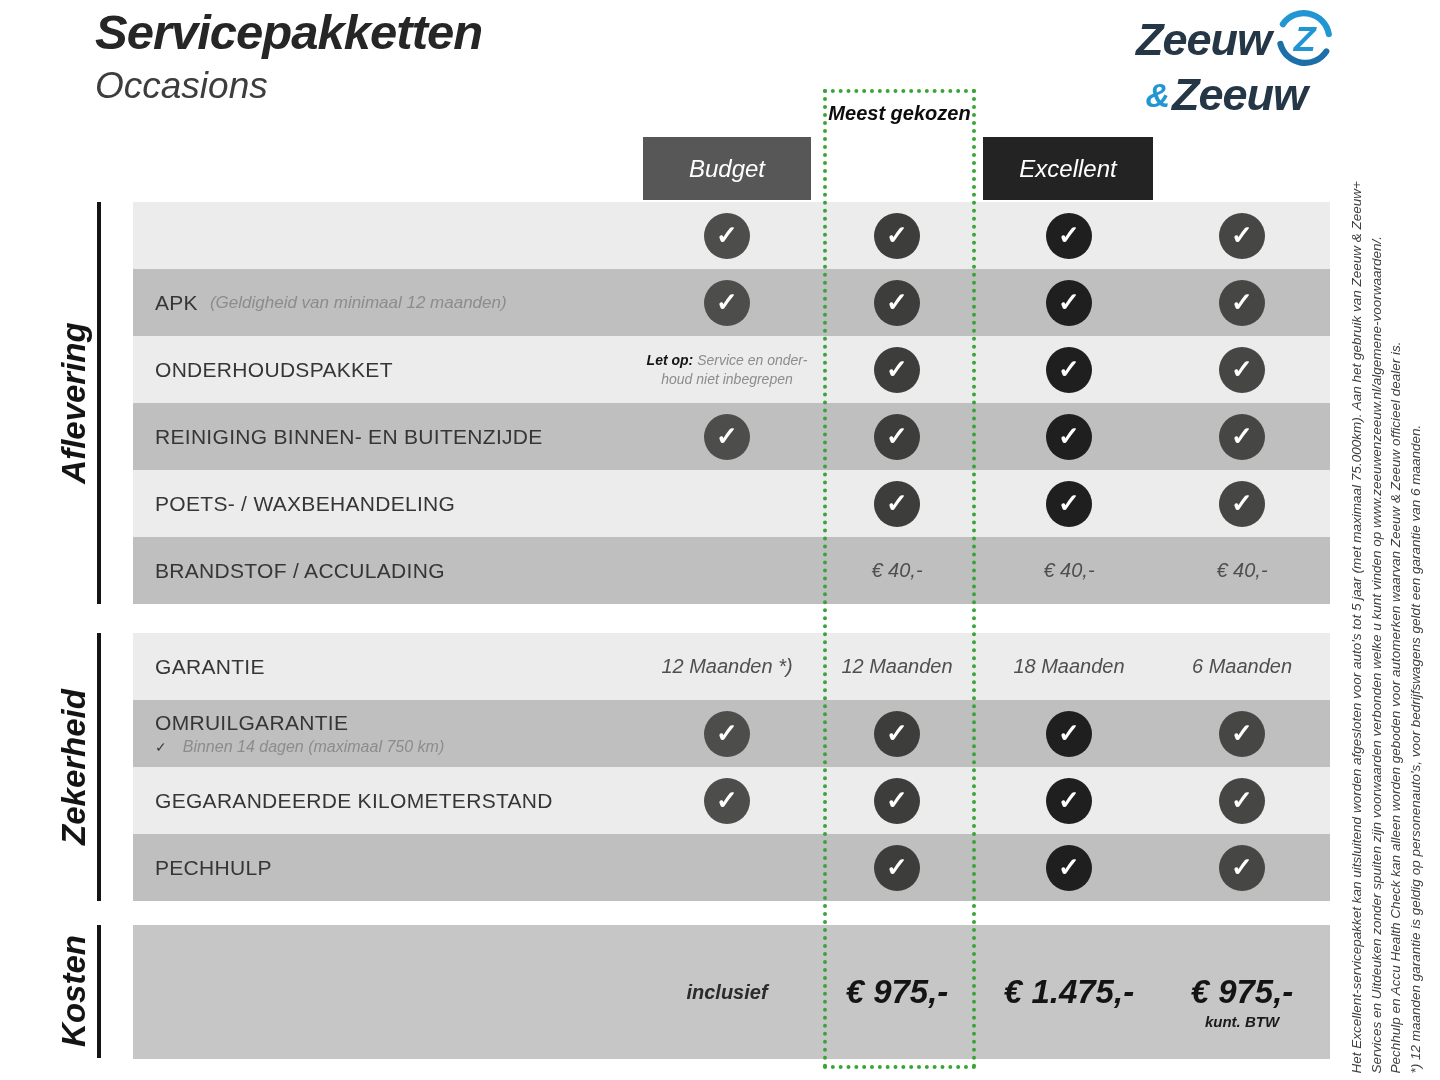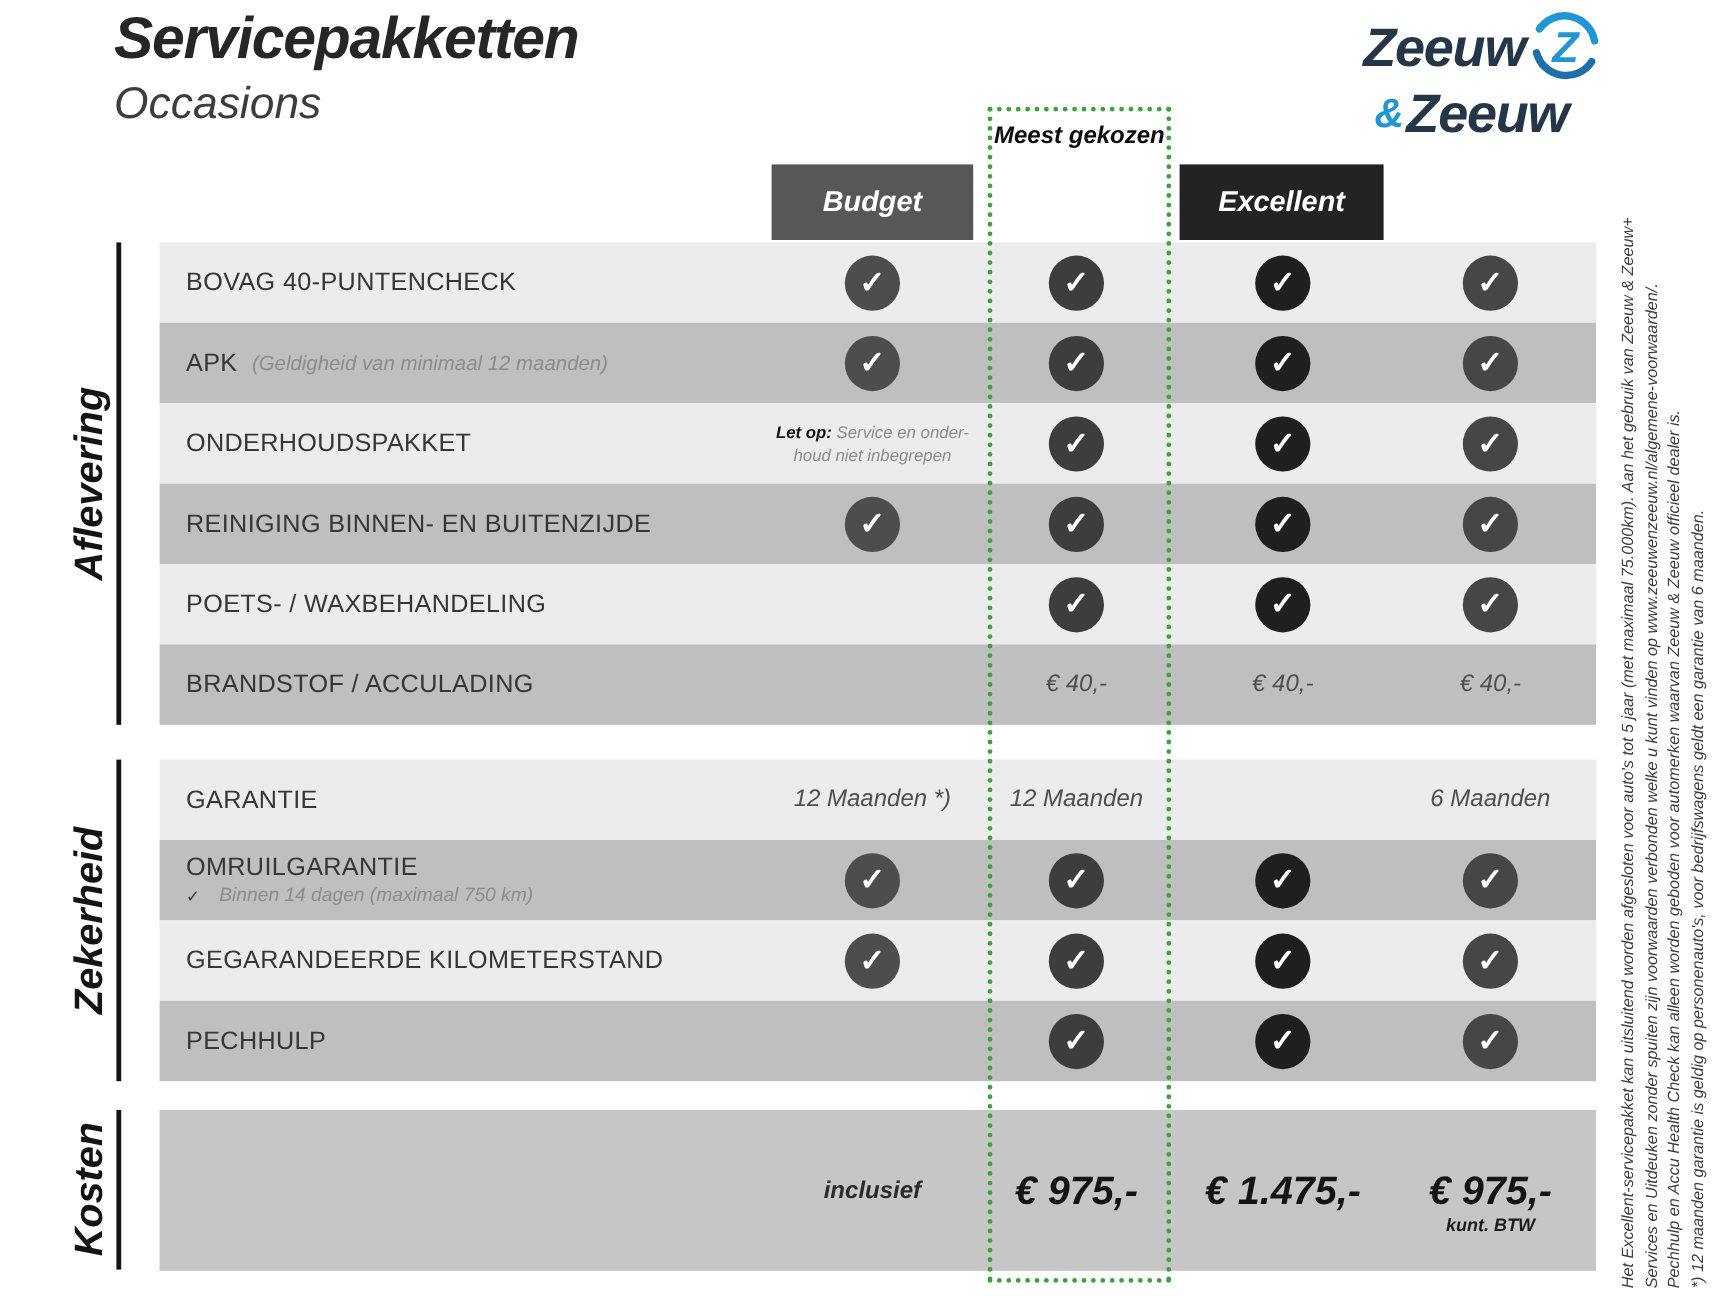--- a/index.html
+++ b/index.html
@@ -16,21 +16,21 @@
   .logo-line{display:flex;justify-content:flex-end;align-items:center;line-height:1;}
   .logo-word{font-size:45px;font-weight:bold;font-style:italic;color:var(--logo-navy,#253746);letter-spacing:-1px;}
   .logo-amp{font-size:34px;font-weight:bold;font-style:italic;color:var(--logo-blue,#2196d3);margin-right:2px;}
   .logo-line2{margin-top:2px;padding-right:28px;}
   .z-mark{width:62px;height:62px;margin-left:2px;}
   .z-arc-light{stroke:var(--logo-blue,#2196d3);}
   .z-arc-dark{stroke:var(--logo-blue-dark,#1c6fa8);}
   .z-letter{fill:var(--logo-blue,#2196d3);font-family:"Liberation Sans",sans-serif;font-weight:bold;font-style:italic;font-size:58px;}
   
   .colhead{position:absolute;top:137px;height:63px;display:flex;align-items:center;justify-content:center;
-    color:#fff;font-weight:bold;font-style:italic;font-size:24px;}
+    color:#fff;font-weight:normal;font-style:italic;font-size:24px;}
   .h0{left:643px;width:168px;background:var(--col0-bg,#575757);}
   .h1{left:813px;width:168px;background:var(--col1-bg,#3e3e3e);}
   .h2{left:983px;width:170px;background:var(--col2-bg,#232323);text-align:center;}
   .h3{left:1155px;width:175px;background:var(--col3-bg,#4f4f4f);}
   
   .row{position:absolute;left:133px;width:1197px;height:67px;}
   .row.light{background:var(--row-light,#ececec);}
   .row.dark{background:var(--row-dark,#bfbfbf);}
   .row-label{position:absolute;left:22px;top:0;height:100%;display:flex;align-items:center;}
   .row-label.stacked{flex-direction:column;align-items:flex-start;justify-content:center;}
@@ -96,23 +96,20 @@
     <div class="logo-line logo-line2">
       <span class="logo-amp">&amp;</span>
       <span class="logo-word">Zeeuw</span>
     </div>
   </div>
 
   <div class="colhead h0">Budget</div>
   <div class="colhead h2">Excellent</div>
 
   <div class="row light" style="top:202px">
-    <div class="row-label">
-        <span class="feature">BOVAG 40-PUNTENCHECK</span>
-      </div>
     <div class="cell c0">
         <span class="check tick-fill">✓</span>
       </div>
     <div class="cell c1">
         <span class="check tick-fill">✓</span>
       </div>
     <div class="cell c2">
         <span class="check tick-fill">✓</span>
       </div>
     <div class="cell c3">
@@ -211,20 +208,23 @@
 
   <div class="row light" style="top:633px">
     <div class="row-label">
         <span class="feature">GARANTIE</span>
       </div>
     <div class="cell c0">
         <span class="cell-text">12 Maanden *)</span>
       </div>
     <div class="cell c1">
         <span class="cell-text">12 Maanden</span>
+      </div>
+    <div class="cell c2">
+        <span class="cell-text">18 Maanden</span>
       </div>
     <div class="cell c3">
         <span class="cell-text">6 Maanden</span>
       </div>
   </div>
 
   <div class="row dark" style="top:700px">
     <div class="row-label stacked">
       <span class="feature">OMRUILGARANTIE</span>
       <span class="sub-line">

